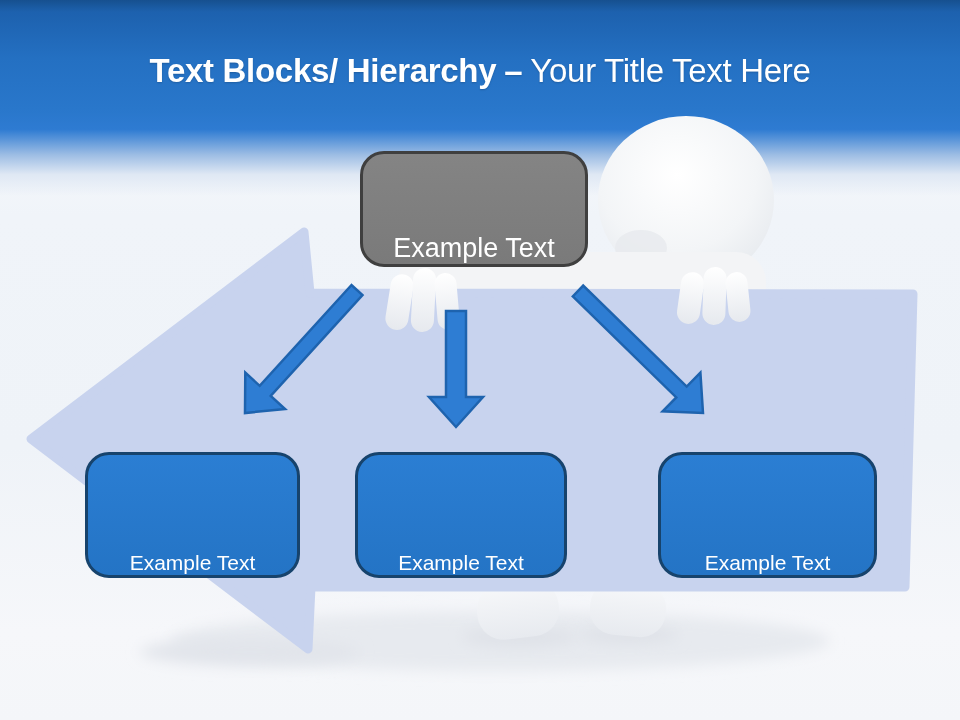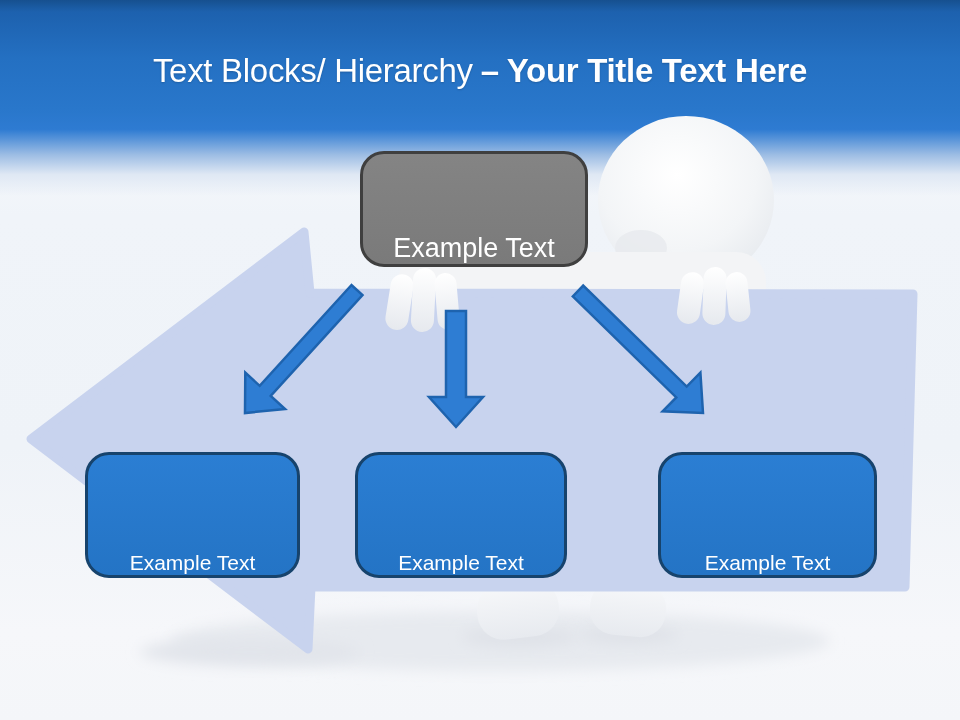--- a/index.html
+++ b/index.html
@@ -10,23 +10,23 @@
   }
   .header-band{
     position:absolute;top:0;left:0;width:960px;height:196px;
     background:linear-gradient(180deg,#16508f 0%,#1d61ae 6%,#2470c2 30%,#2977cb 56%,#2e7bd2 66%,#9dbde4 79%,#dfe8f4 89%,rgba(242,246,250,0) 100%);
   }
   .slide-title{
     position:absolute;top:52px;left:0;width:960px;text-align:center;
     color:#ffffff;font-size:33px;letter-spacing:-0.3px;
     text-shadow:0 1px 2px rgba(0,0,0,0.18);white-space:nowrap;
   }
-  .slide-title .t-bold{font-weight:400;}
+  .slide-title .t-bold{font-weight:700;}
   .slide-title .t-sep{font-weight:700;margin:0 8px;}
-  .slide-title .t-reg{font-weight:700;}
+  .slide-title .t-reg{font-weight:400;}
   .scene{position:absolute;top:0;left:0;width:960px;height:720px;z-index:1;}
   .block{
     position:absolute;display:flex;align-items:flex-end;justify-content:center;
     color:#ffffff;z-index:2;box-sizing:border-box;text-align:center;
   }
   .root-block{
     left:360px;top:151px;width:228px;height:116px;
     background:linear-gradient(180deg,#848484,#7a7a7a);
     border:3px solid #3f3f3f;border-radius:24px;font-size:27px;
   }

